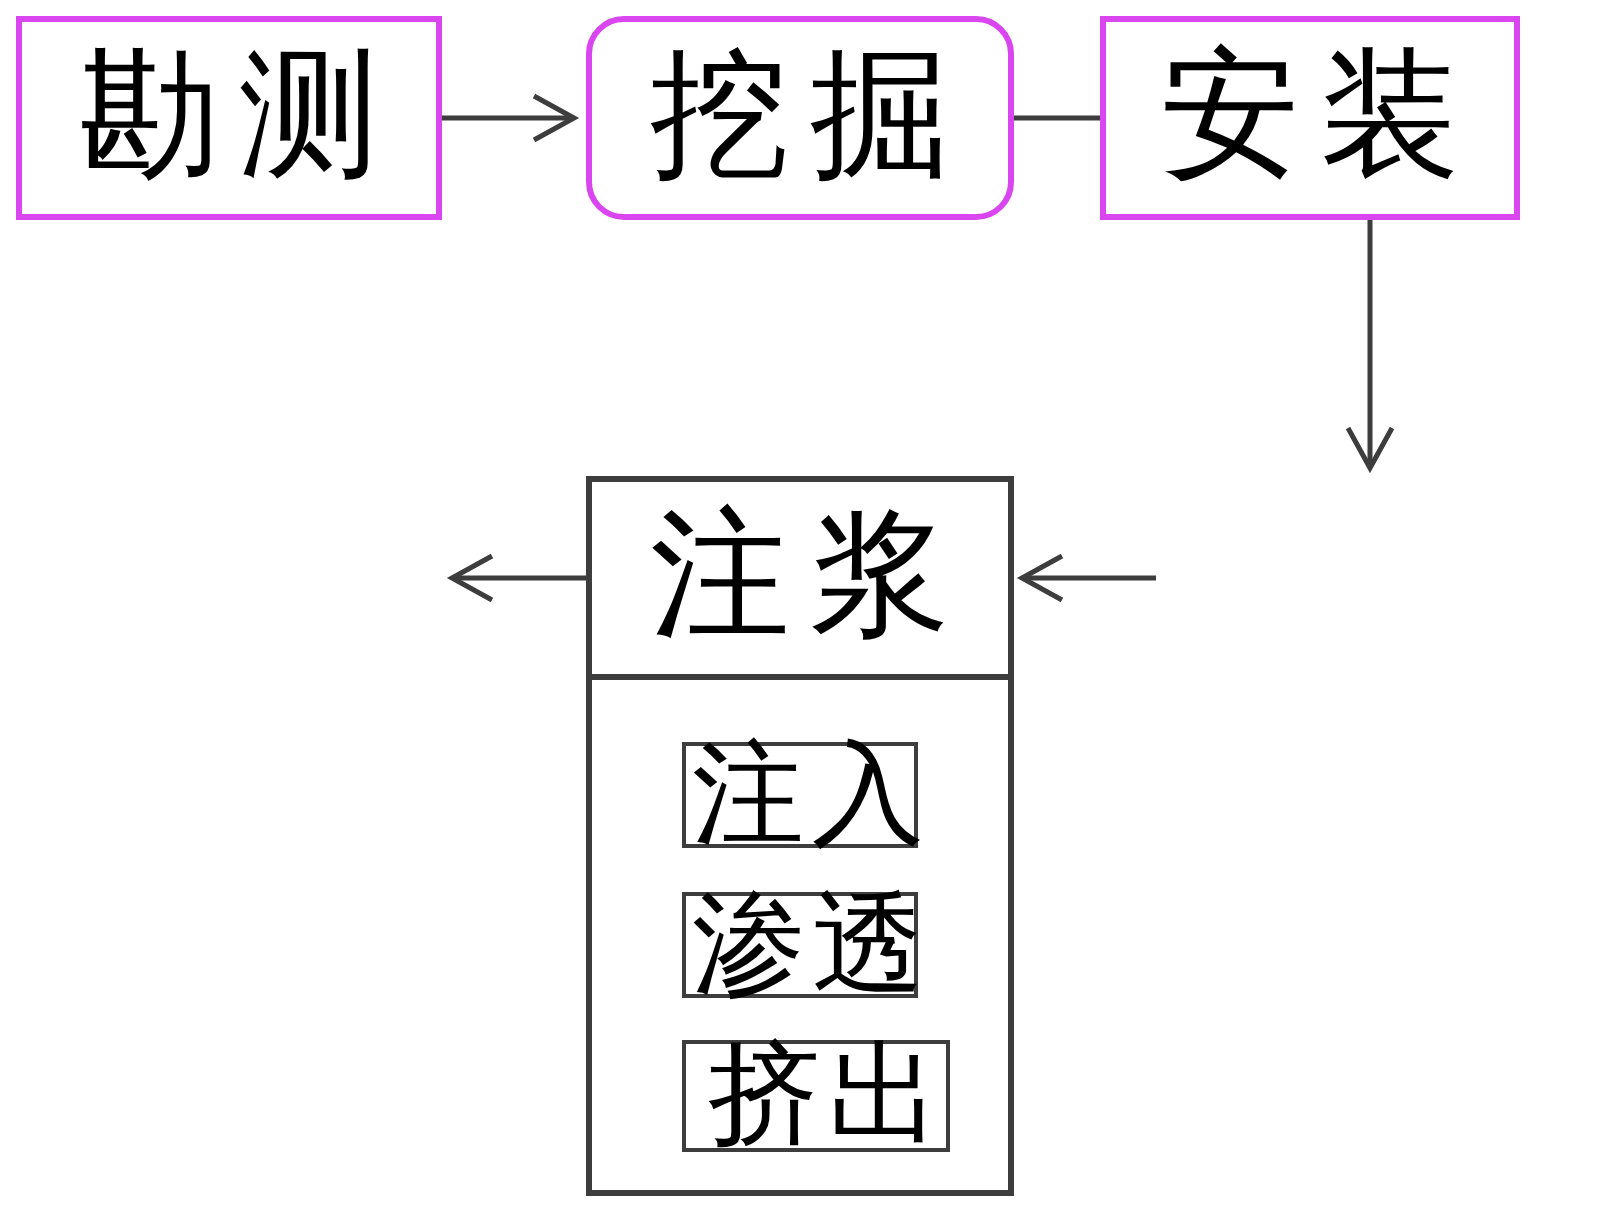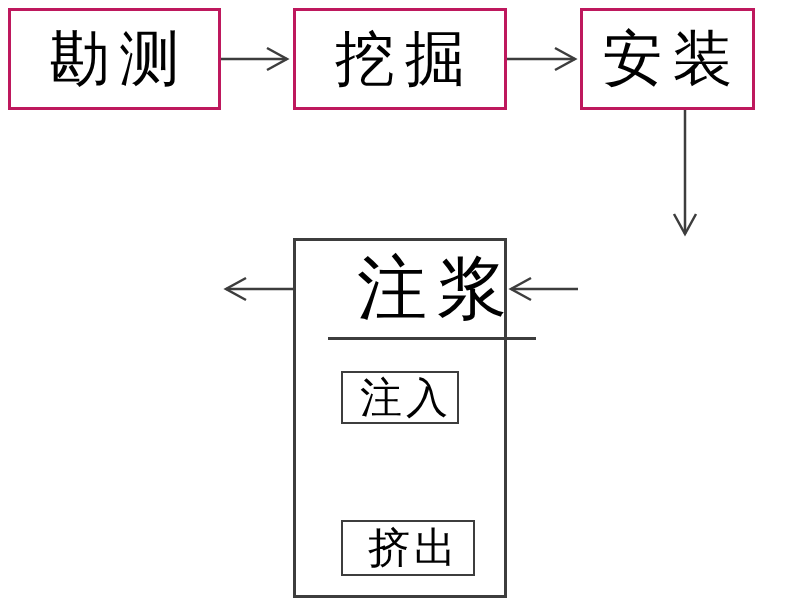--- a/index.html
+++ b/index.html
@@ -19,27 +19,27 @@
     position: absolute;
     left: 0;
     top: 0;
     width: 800px;
     height: 609px;
     pointer-events: none;
   }
   .node {
     position: absolute;
     box-sizing: border-box;
-    border: 3px solid #be185d;
+    border: 3px solid #d946ef;
     background: #ffffff;
     display: flex;
     align-items: center;
     justify-content: center;
     color: #000000;
-    font-size: 60px;
+    font-size: 70px;
     line-height: 1;
     letter-spacing: 10px;
     padding-left: 10px;
     white-space: nowrap;
   }
   .node-tall {
     position: absolute;
     box-sizing: border-box;
     border: 3px solid #3d3d3d;
     background: #ffffff;
@@ -54,32 +54,31 @@
     border-bottom: 3px solid #3d3d3d;
     display: flex;
     align-items: center;
     justify-content: center;
     color: #000000;
     font-size: 70px;
     line-height: 1;
     letter-spacing: 10px;
     padding-left: 10px;
     white-space: nowrap;
-    margin-left: 32px;
   }
   .subnode {
     position: absolute;
     box-sizing: border-box;
     border: 2px solid #3d3d3d;
     background: #ffffff;
     display: flex;
     align-items: center;
     justify-content: center;
     color: #000000;
-    font-size: 42px;
+    font-size: 56px;
     line-height: 1;
     letter-spacing: 4px;
     padding-left: 12px;
     white-space: nowrap;
   }
 </style>
 </head>
 <body>
 
 <div class="canvas">
@@ -92,25 +91,26 @@
     </defs>
     <path d="M221,59 H287" fill="none" stroke="#3d3d3d" stroke-width="2.5" marker-end="url(#ah)"></path>
     <path d="M507,59 H575" fill="none" stroke="#3d3d3d" stroke-width="2.5" marker-end="url(#ah)"></path>
     <path d="M685,110 V234" fill="none" stroke="#3d3d3d" stroke-width="2.5" marker-end="url(#ah)"></path>
     <path d="M578,289 H511" fill="none" stroke="#3d3d3d" stroke-width="2.5" marker-end="url(#ah)"></path>
     <path d="M293,289 H226" fill="none" stroke="#3d3d3d" stroke-width="2.5" marker-end="url(#ah)"></path>
   </svg>
 
   <div class="node" style="left:8px; top:8px; width:213px; height:102px;">勘测</div>
 
-  <div class="node" style="left:293px; top:8px; width:214px; height:102px;">挖掘</div>
+  <div class="node" style="left:293px; top:8px; width:214px; height:102px;border-radius:19px;">挖掘</div>
 
-  <div class="node" style="left:580px; top:8px; width:175px; height:102px;">安装</div>
+  <div class="node" style="left:550px; top:8px; width:210px; height:102px;">安装</div>
 
 
 
   <div class="node-tall" style="left:293px; top:238px; width:214px; height:360px;">
     <div class="node-title">注浆</div>
     <div class="subnode" style="left:45px; top:130px; width:118px; height:53px;">注入</div>
+    <div class="subnode" style="left:45px; top:205px; width:118px; height:53px;">渗透</div>
     <div class="subnode" style="left:45px; top:279px; width:134px; height:56px;">挤出</div>
   </div>
 
 </div>
 
 </body></html>

